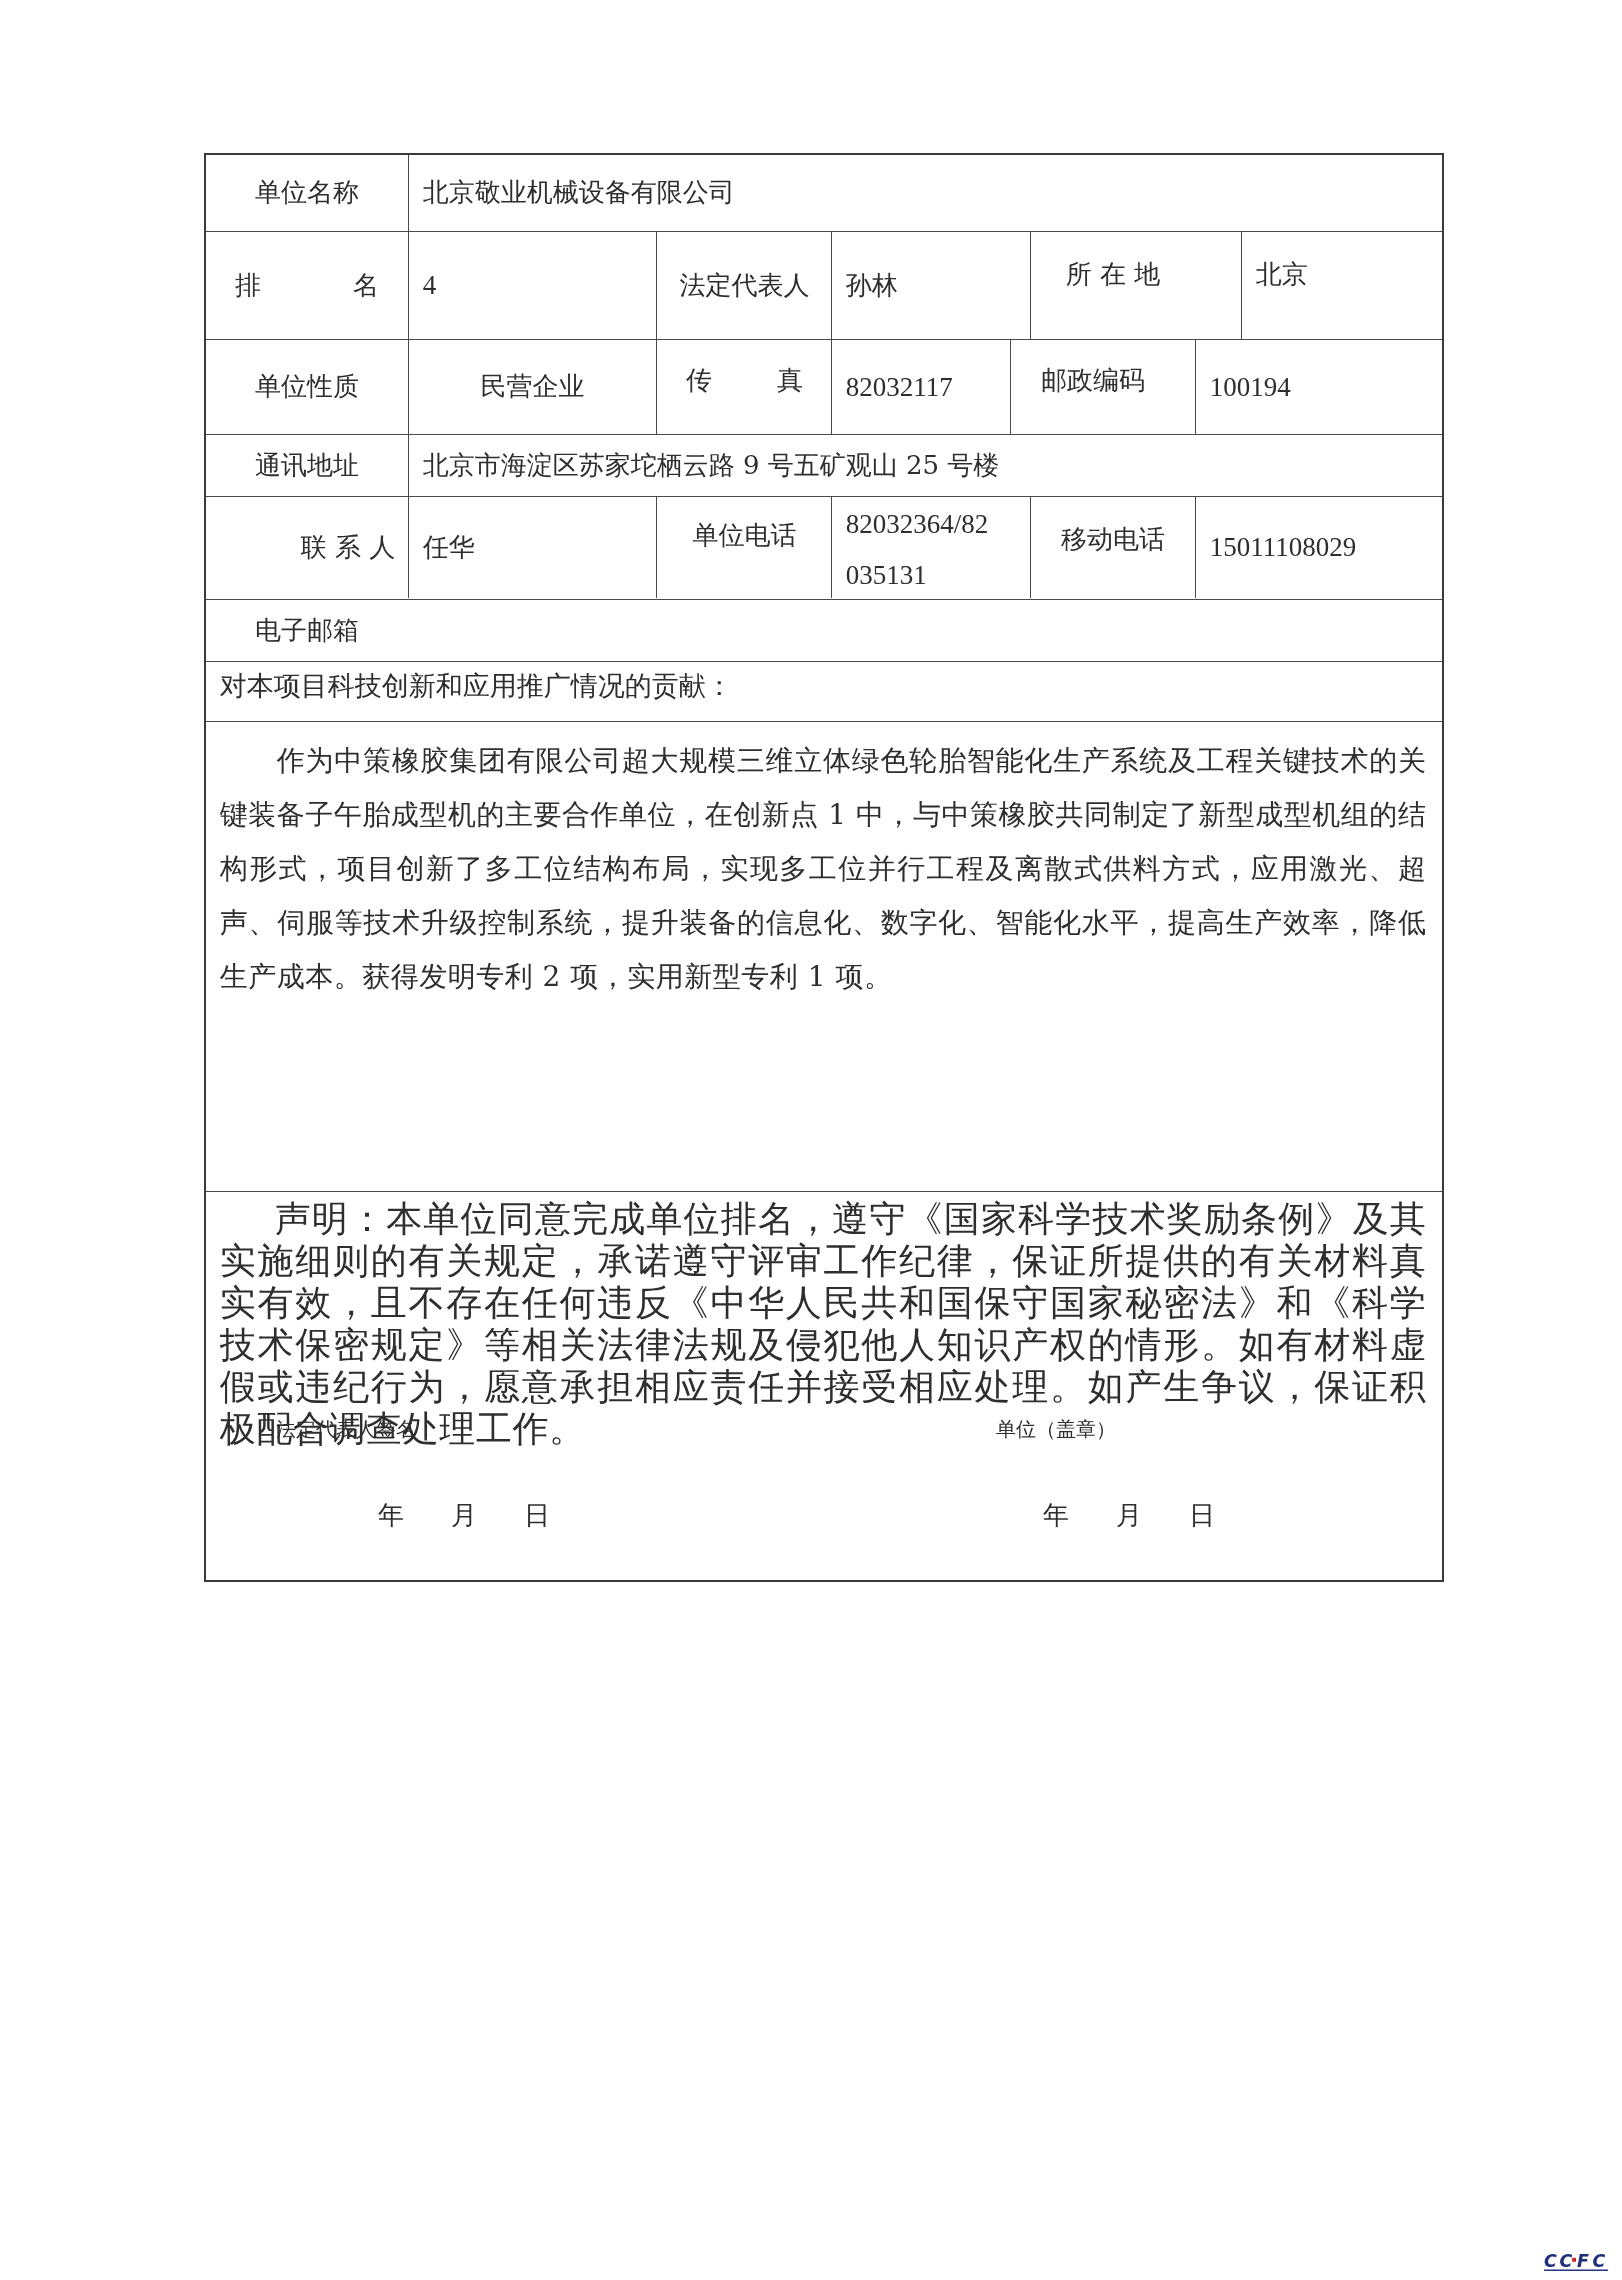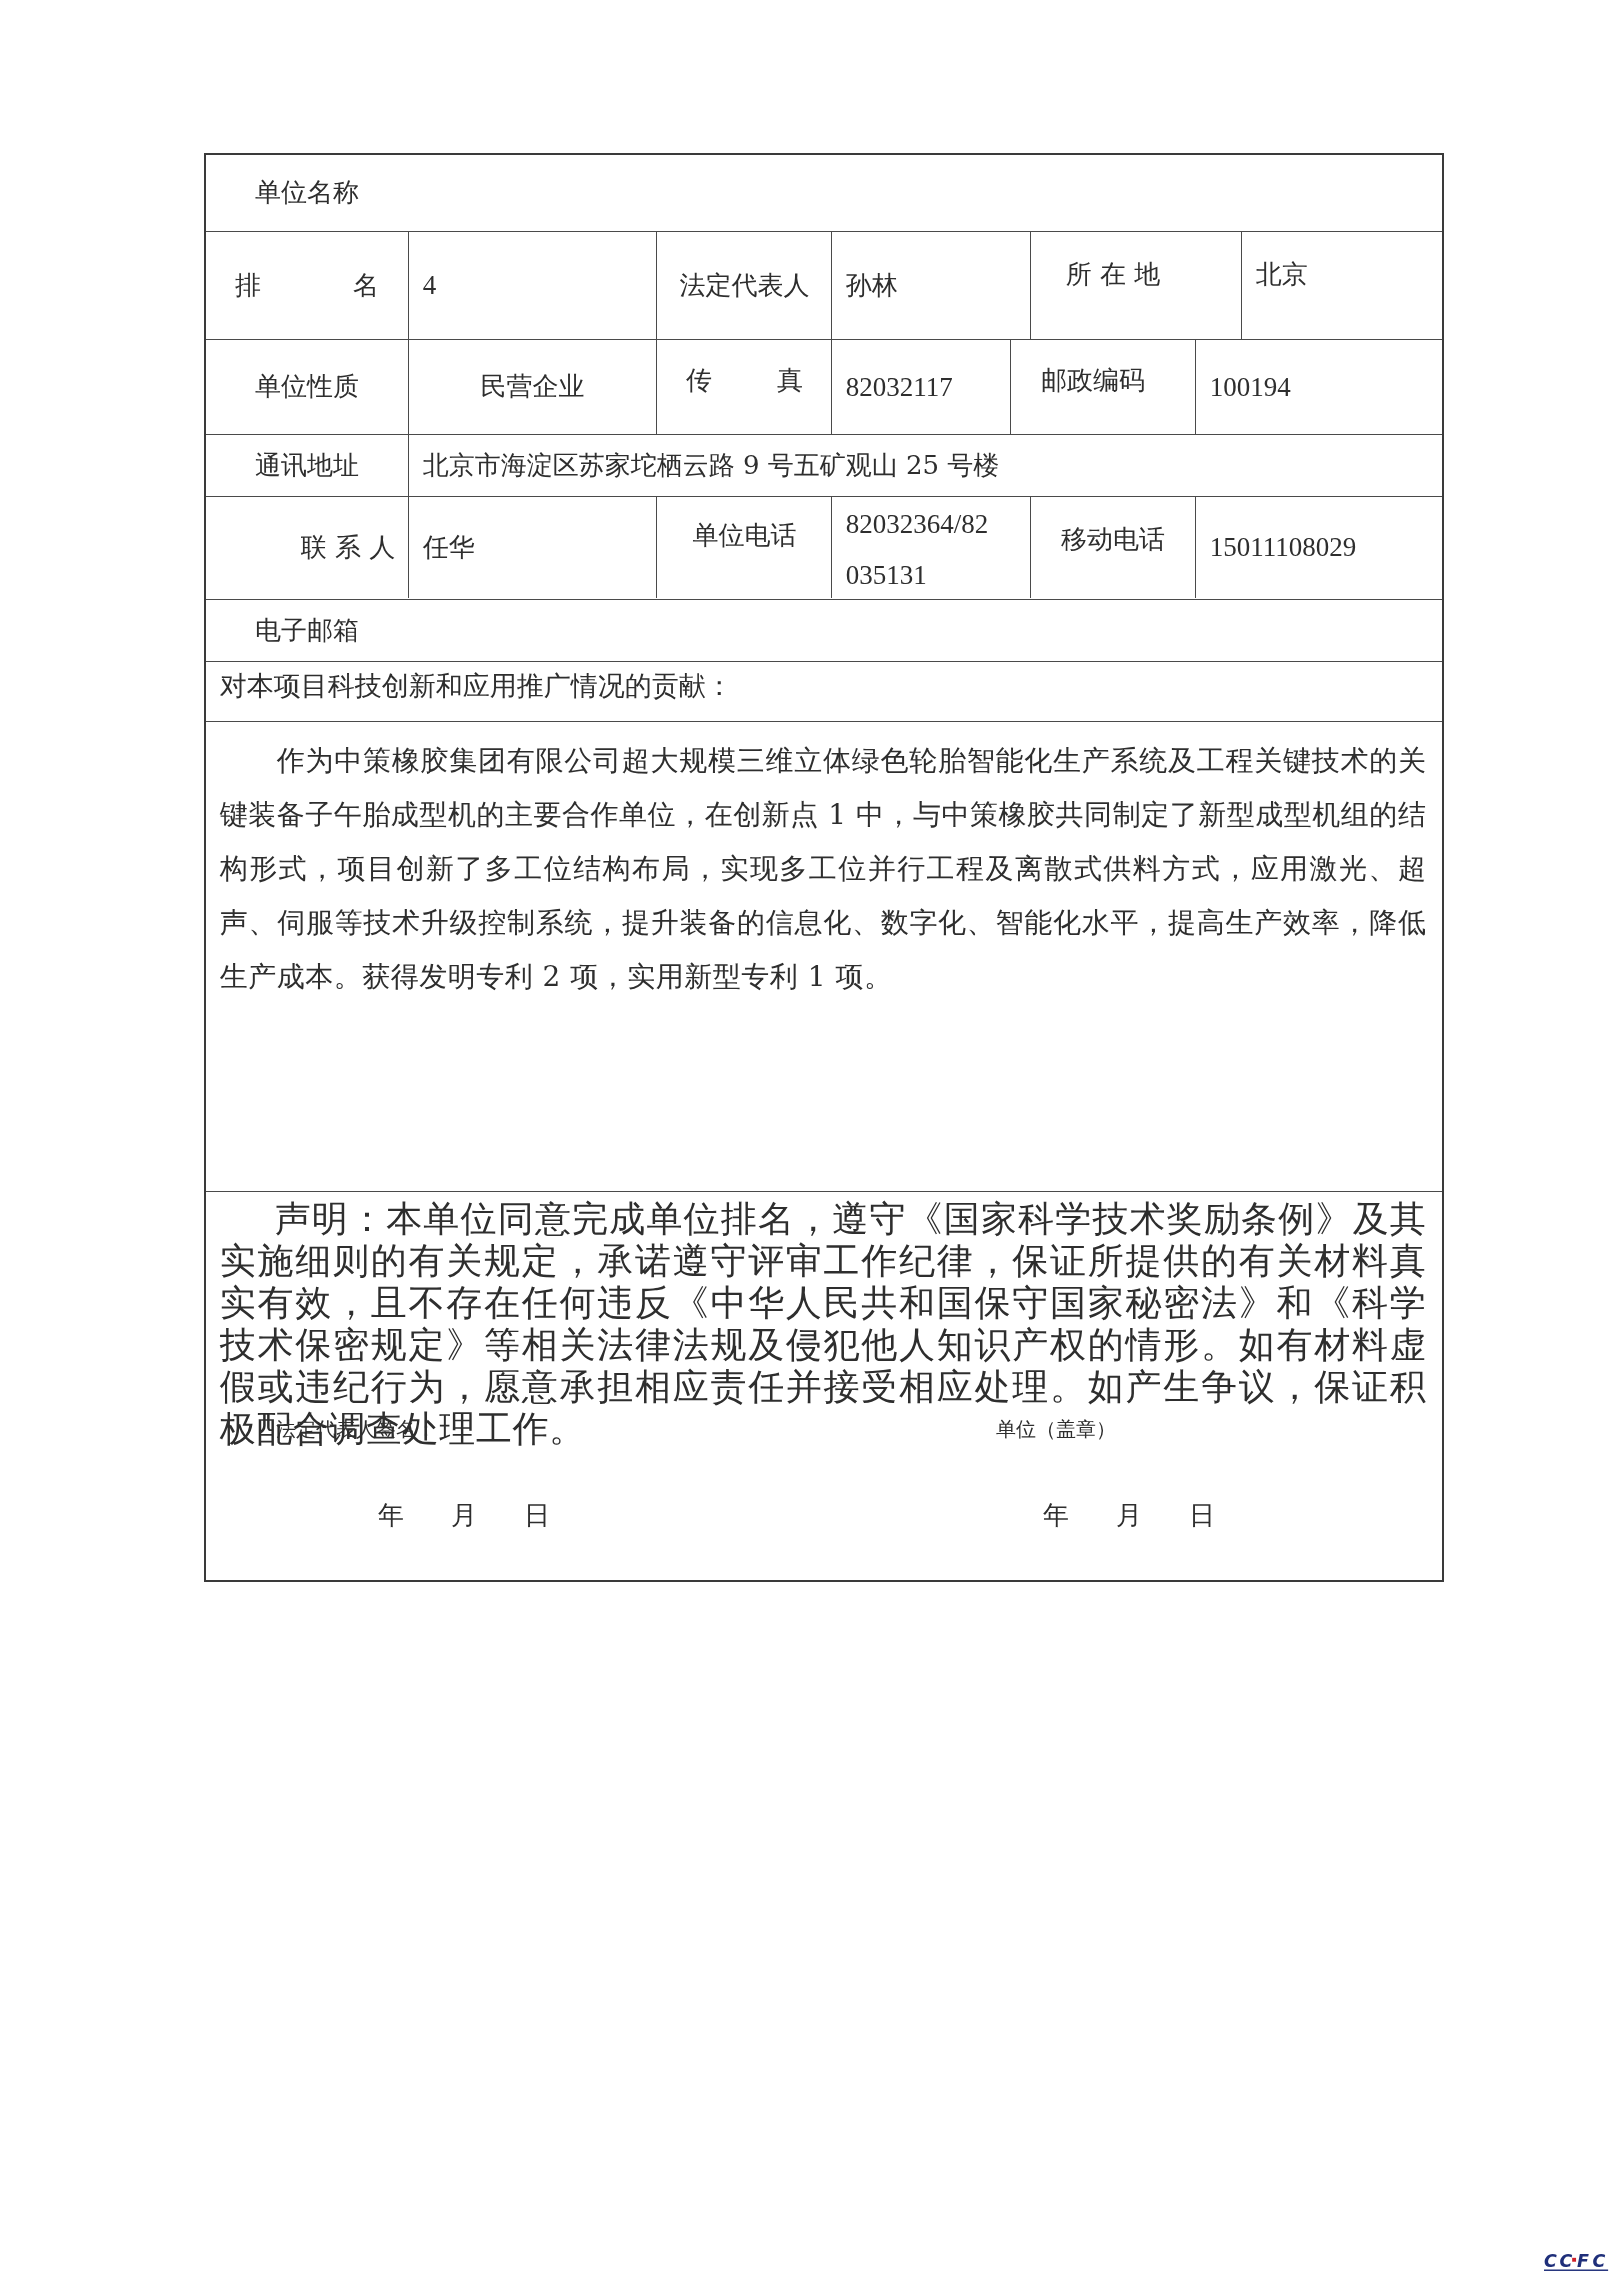--- a/index.html
+++ b/index.html
@@ -33,20 +33,21 @@
   .date span { margin-right: 47px; }
   .logo { position: absolute; left: 1544px; top: 2251px; width: 68px; height: 23.4px; }
 </style>
 </head>
 <body>
 
 <div class="form">
 
   <div class="row first" style="top:0; height:76px;">
     <div class="cell c0 label" style="left:0; width:202px;">单位名称</div>
+    <div class="cell value" style="left:202px; right:0;">北京敬业机械设备有限公司</div>
   </div>
 
   <div class="row" style="top:76px; height:108px;">
     <div class="cell c0" style="left:0; width:202px; padding:0 29px;">
       <div class="spread" style="width:100%;">
         <span>排</span>
         <span>名</span>
       </div>
     </div>
     <div class="cell value num" style="left:202px; width:248px;">4</div>

